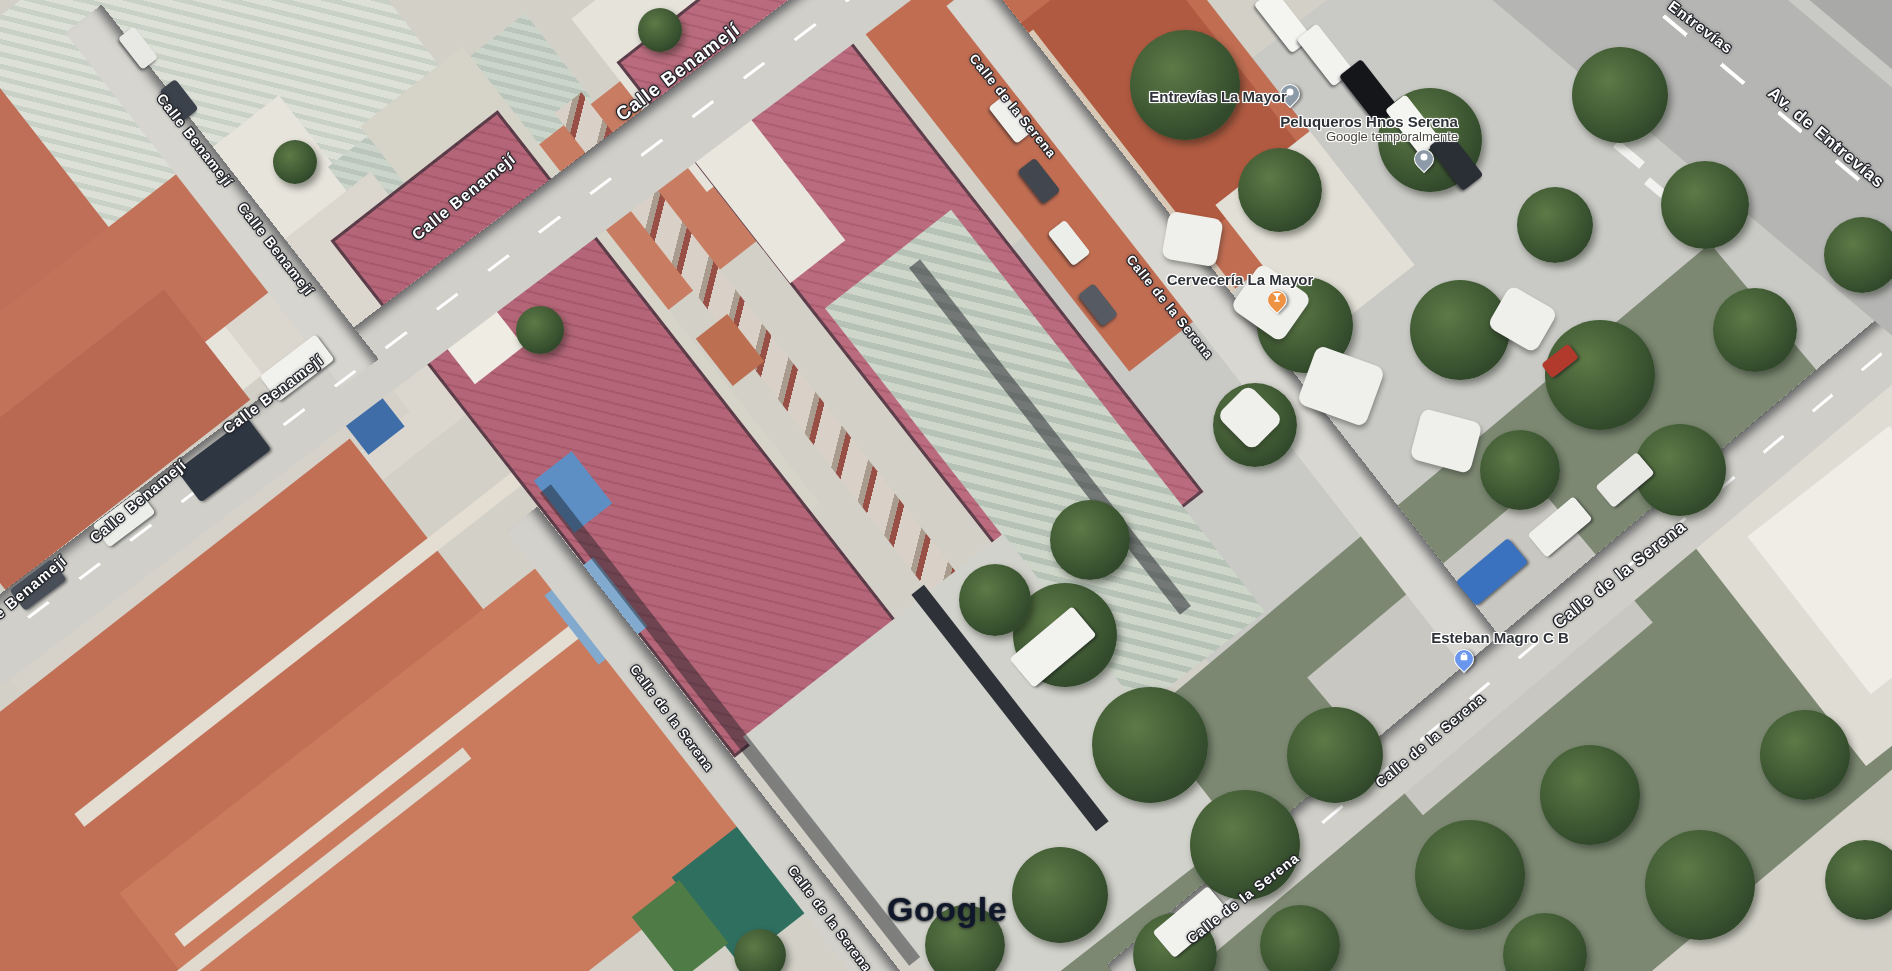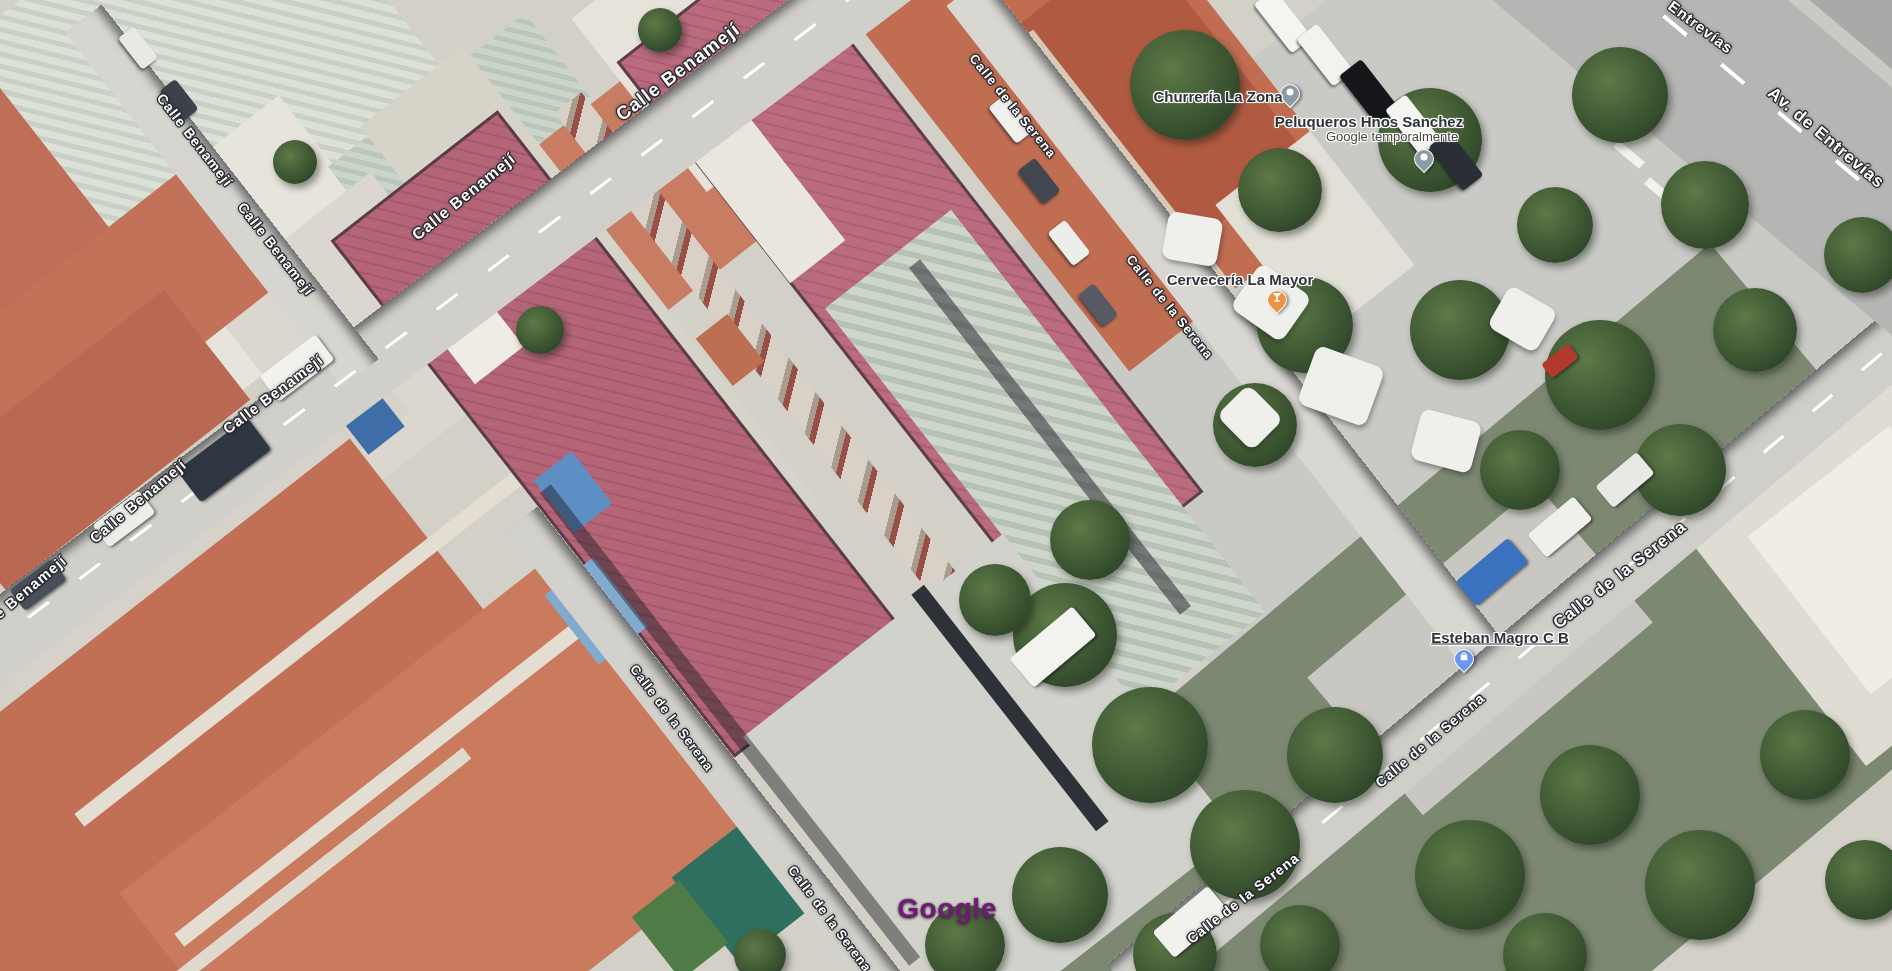--- a/index.html
+++ b/index.html
@@ -39,21 +39,21 @@
   .pin{position:absolute;width:22px;height:28px;z-index:43;cursor:pointer;}
   .pin-body{
     position:absolute;left:1px;top:2px;width:20px;height:20px;
     border-radius:50% 50% 50% 0;transform:rotate(-45deg);
     border:1.5px solid #ffffff;box-sizing:border-box;
     box-shadow:1px 2px 3px rgba(20,22,28,.45);
   }
   .pin-glyph{position:absolute;left:50%;top:10px;transform:translate(-50%,-50%);z-index:2;}
   .glyph-dot{width:7px;height:7px;border-radius:50%;background:#fff;}
   #watermark{
-    position:absolute;z-index:60;color:#701a75;font-weight:700;font-size:28px;
+    position:absolute;z-index:60;color:#0f172a;font-weight:700;font-size:34px;
     letter-spacing:.5px;transform:translate(-50%,-50%);cursor:pointer;
     text-shadow:0 0 2px rgba(60,60,60,.85),0 1px 3px rgba(40,40,40,.7);
   }
 </style>
 </head>
 <body>
 
 <div id="viewport">
   <div id="backdrop">
       <div class="shp" style="left: 1060px; top: -80px; width: 1000px; height: 760px; background: rgb(201, 201, 197); transform: rotate(-38deg);"></div>
@@ -184,43 +184,43 @@
       <div class="street-label" style="left: 18px; top: 597px; font-size: 15px; transform: translate(-50%, -50%) rotate(-40deg);">Calle Benamejí</div>
       <div class="street-label" style="left: 1013px; top: 106px; font-size: 13px; transform: translate(-50%, -50%) rotate(51deg);">Calle de la Serena</div>
       <div class="street-label" style="left: 1170px; top: 307px; font-size: 13px; transform: translate(-50%, -50%) rotate(51deg);">Calle de la Serena</div>
       <div class="street-label" style="left: 672px; top: 718px; font-size: 13px; transform: translate(-50%, -50%) rotate(53deg);">Calle de la Serena</div>
       <div class="street-label" style="left: 830px; top: 919px; font-size: 13px; transform: translate(-50%, -50%) rotate(53deg);">Calle de la Serena</div>
       <div class="street-label" style="left: 1620px; top: 575px; font-size: 17px; transform: translate(-50%, -50%) rotate(-38deg);">Calle de la Serena</div>
       <div class="street-label" style="left: 1430px; top: 740px; font-size: 14px; transform: translate(-50%, -50%) rotate(-40deg);">Calle de la Serena</div>
       <div class="street-label" style="left: 1243px; top: 898px; font-size: 14px; transform: translate(-50%, -50%) rotate(-38deg);">Calle de la Serena</div>
       <div class="street-label" style="left: 1701px; top: 27px; font-size: 15px; transform: translate(-50%, -50%) rotate(37deg);">Entrevías</div>
       <div class="street-label" style="left: 1826px; top: 138px; font-size: 17px; transform: translate(-50%, -50%) rotate(40deg);">Av. de Entrevías</div>
-      <div class="poi-label" style="left: 1218px; top: 96px; transform: translate(-50%, -50%);">Churrería La Zona</div>
+      <div class="poi-label" style="left: 1218px; top: 96px; transform: translate(-50%, -50%);">Entrevías La Mayor</div>
       <div class="pin" style="left: 1279px; top: 82px;">
         <div class="pin-body" style="background: rgb(141, 154, 167);"></div>
         <div class="pin-glyph">
           <div class="glyph-dot"></div>
         </div>
       </div>
-      <div class="poi-label" style="left: 1369px; top: 121px; transform: translate(-50%, -50%);">Peluqueros Hnos Sanchez</div>
+      <div class="poi-label" style="left: 1369px; top: 121px; transform: translate(-50%, -50%);">Peluqueros Hnos Serena</div>
       <div class="poi-status" style="left: 1392px; top: 136px; transform: translate(-50%, -50%);">Google temporalmente</div>
       <div class="pin" style="left: 1413px; top: 147px;">
         <div class="pin-body" style="background: rgb(141, 154, 167);"></div>
         <div class="pin-glyph">
           <div class="glyph-dot"></div>
         </div>
       </div>
       <div class="poi-label" style="left: 1240px; top: 279px; transform: translate(-50%, -50%);">Cervecería La Mayor</div>
       <div class="pin" style="left: 1266px; top: 288px;">
         <div class="pin-body" style="background: rgb(238, 147, 68);"></div>
         <div class="pin-glyph"><svg width="11" height="11" viewBox="0 0 10 10">
             <path d="M1 1h8L5.8 4.6v3h1.6v1.2H2.6V7.6h1.6v-3z" fill="#fff"></path>
           </svg></div>
       </div>
-      <div class="poi-label" style="left: 1500px; top: 637px; transform: translate(-50%, -50%); text-decoration: underline;">Esteban Magro C B</div>
+      <div class="poi-label" style="left: 1500px; top: 637px; transform: translate(-50%, -50%);">Esteban Magro C B</div>
       <div class="pin" style="left: 1453px; top: 647px;">
         <div class="pin-body" style="background: rgb(107, 150, 238);"></div>
         <div class="pin-glyph"><svg width="11" height="11" viewBox="0 0 10 10">
             <path d="M2 3.4h6v5H2z" fill="#fff"></path>
             <path d="M3.4 3.4a1.6 1.6 0 013.2 0" stroke="#fff" fill="none" stroke-width="1"></path>
           </svg></div>
       </div>
     </div>
   <div id="watermark" style="left: 947px; top: 909px;">Google</div>
 </div>

